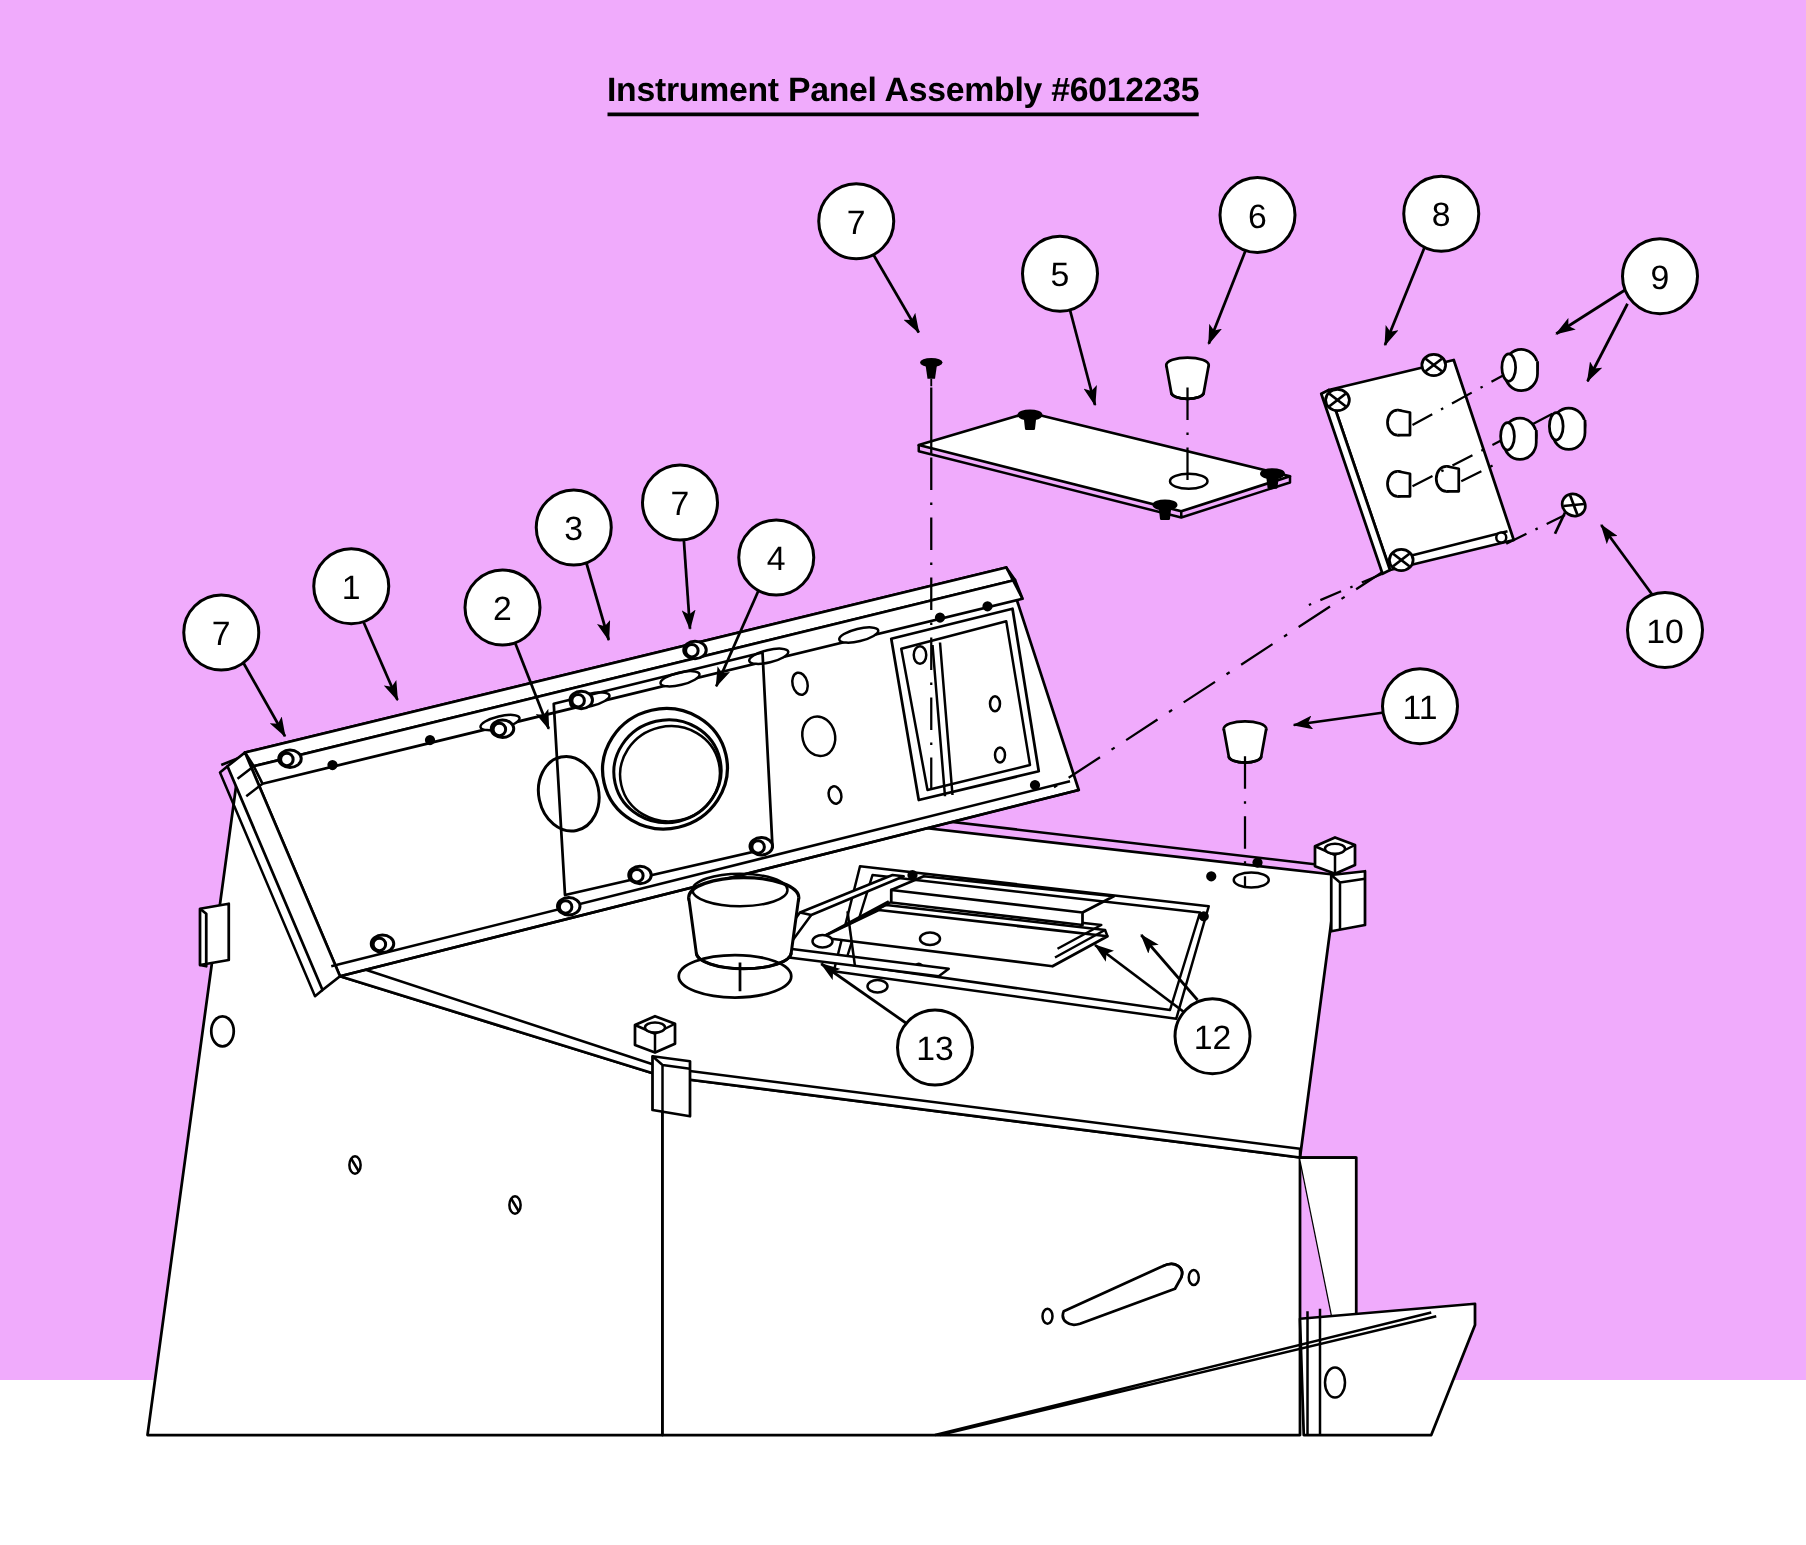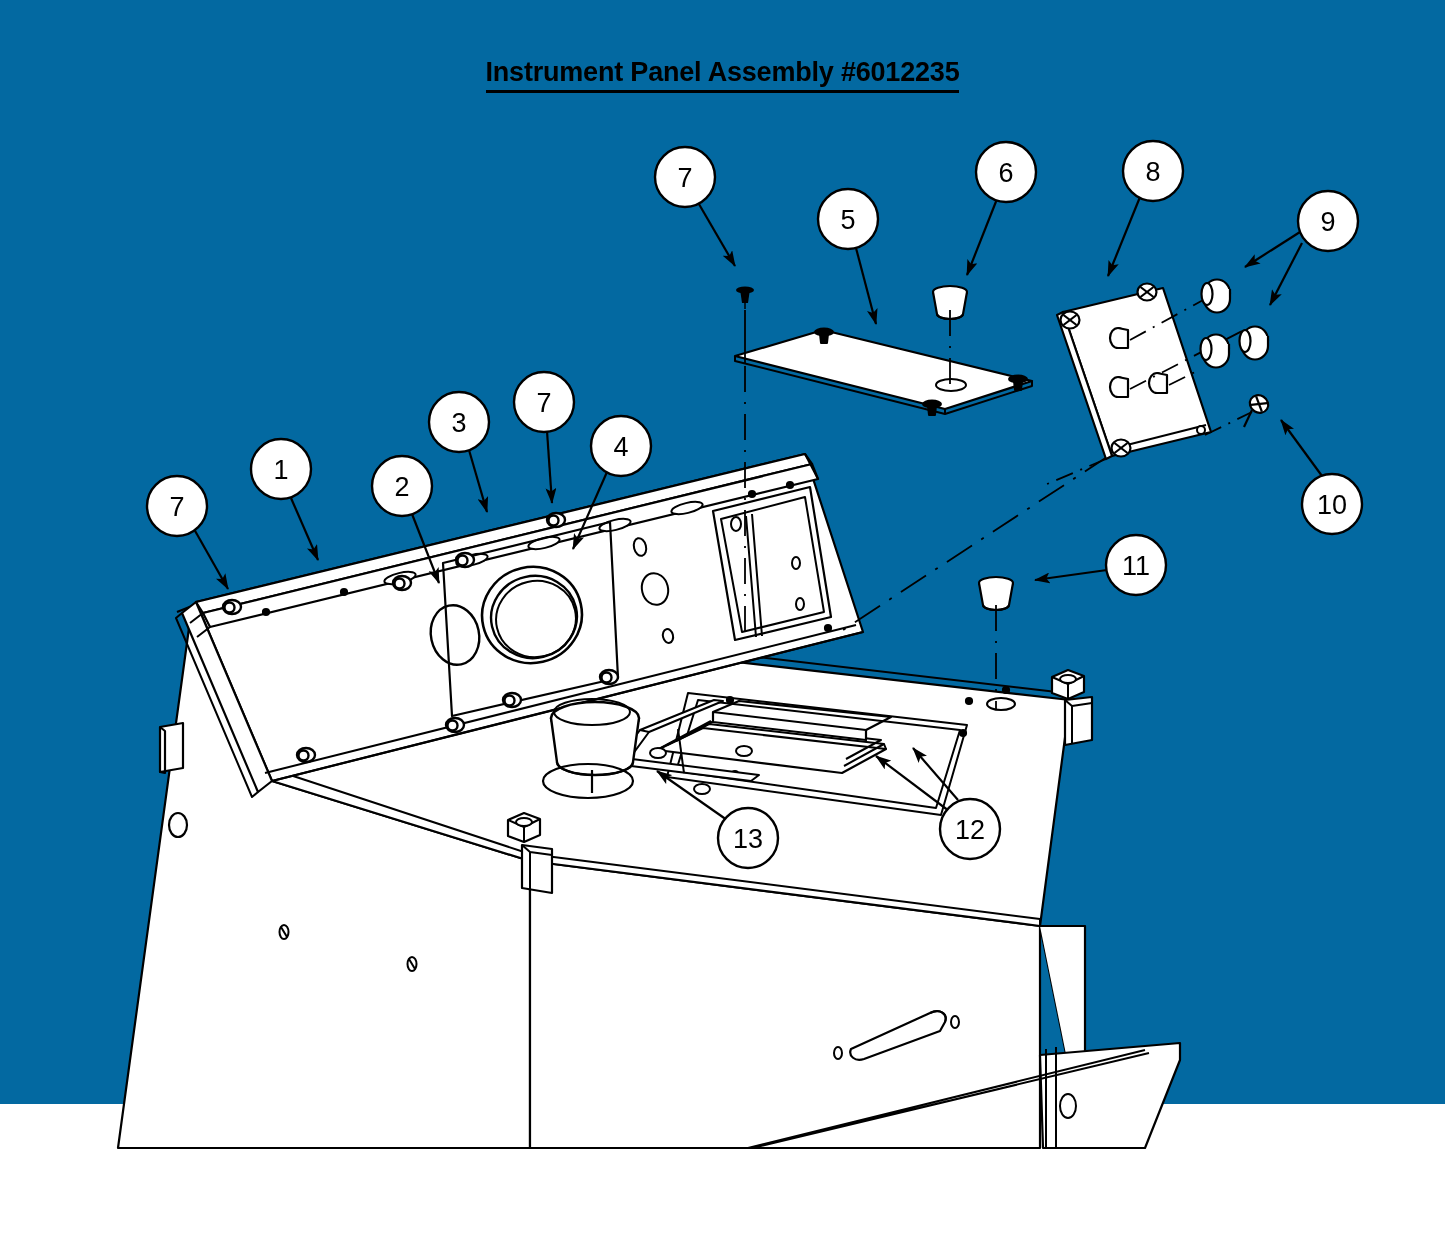--- a/index.html
+++ b/index.html
@@ -11,21 +11,21 @@
     width: 1445px;
     height: 1236px;
     font-family: "Liberation Sans", sans-serif;
     overflow: hidden;
     position: relative;
   }
   #stage {
     position: relative;
     width: 1445px;
     height: 1104px;
-    background: #0369a1;
+    background: #f0abfc;
   }
   #title {
     position: absolute;
     left: 0;
     top: 57px;
     width: 1445px;
     text-align: center;
     font-size: 27px;
     font-weight: bold;
     color: #000000;

